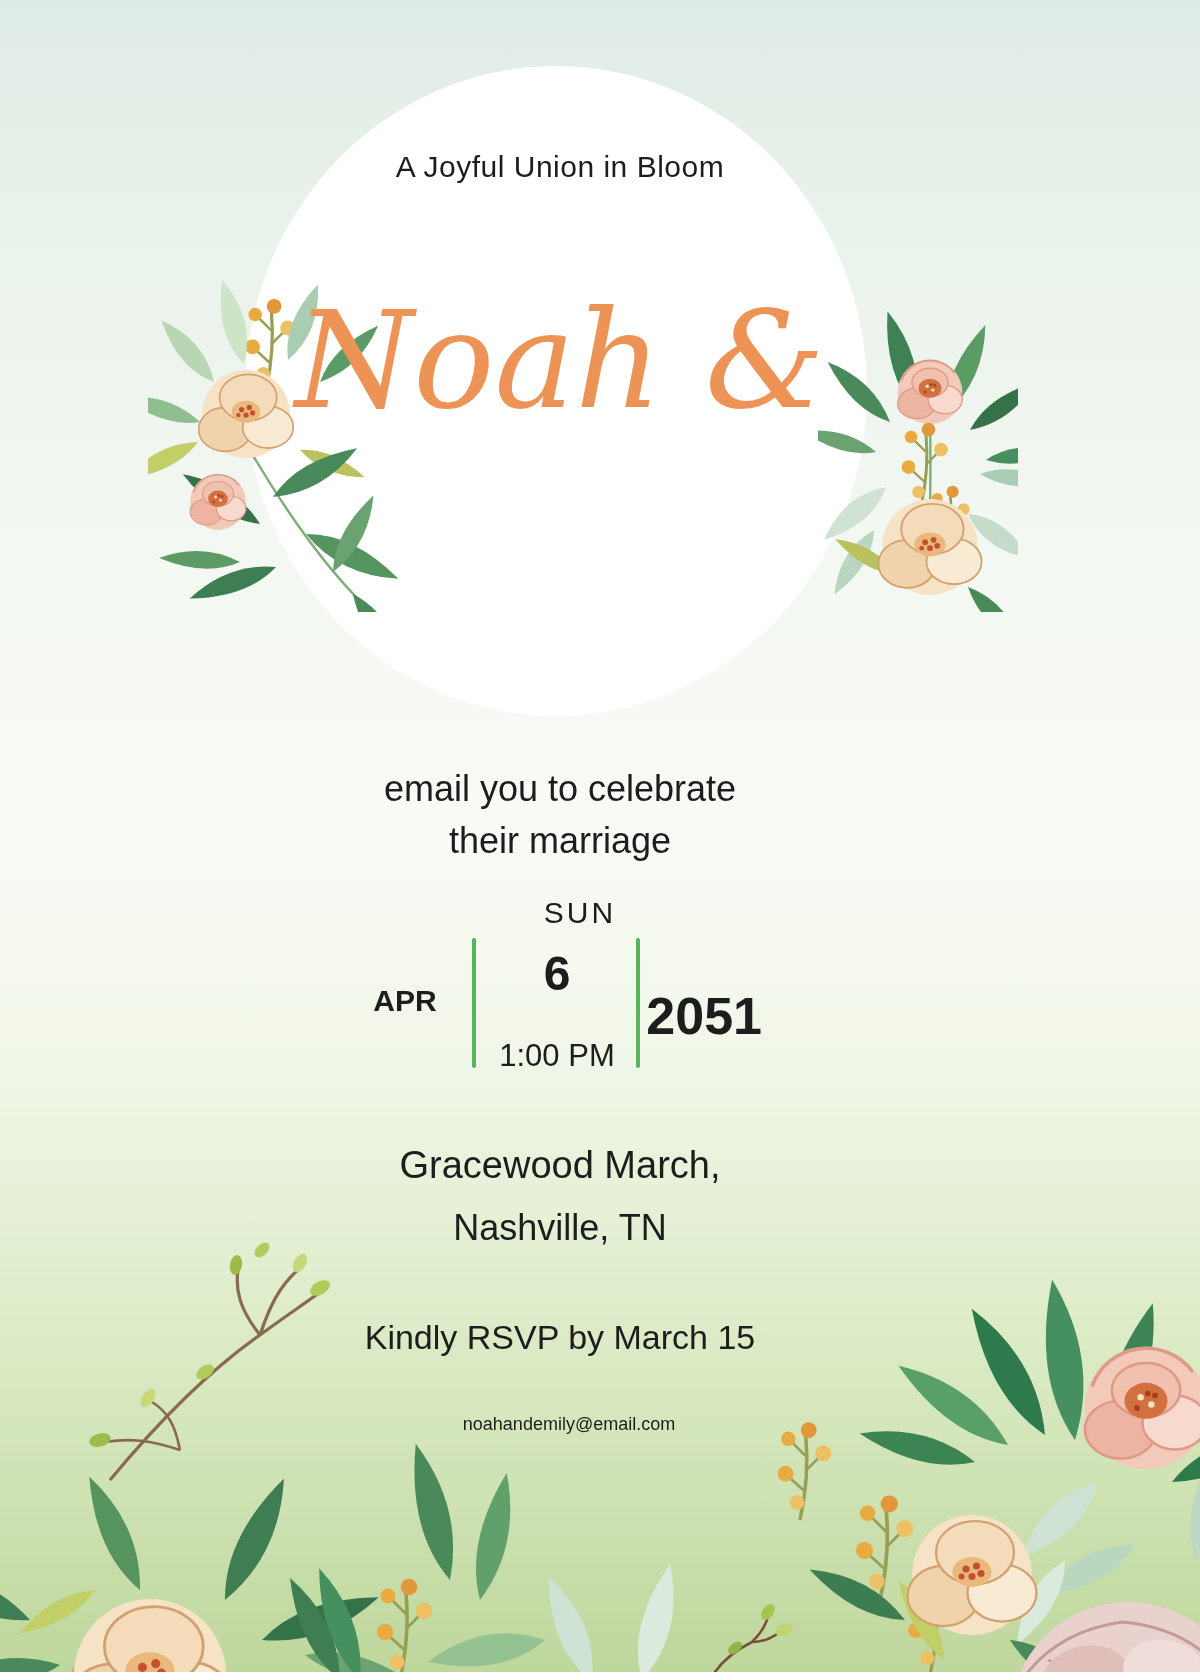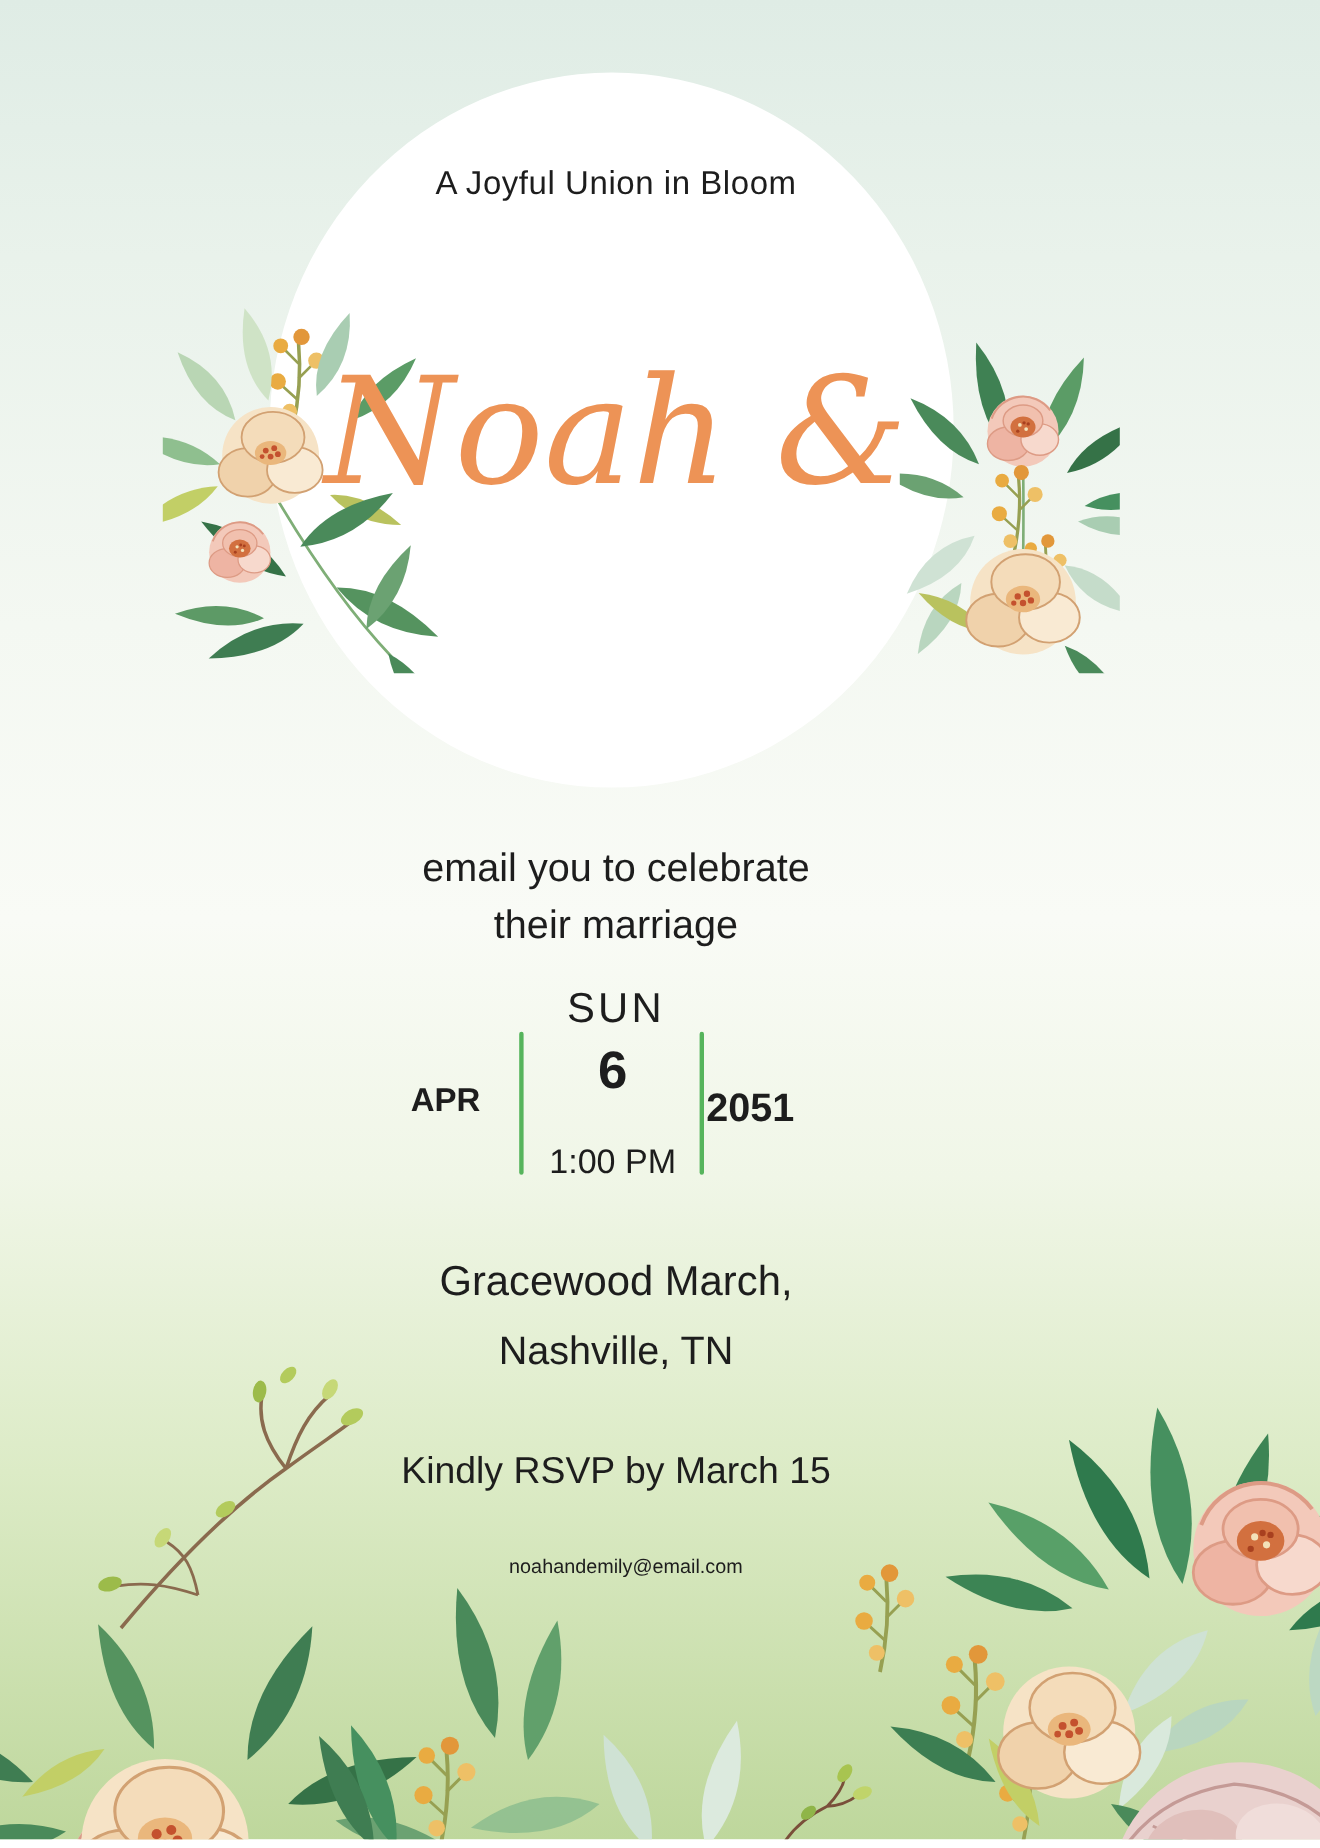--- a/index.html
+++ b/index.html
@@ -14,33 +14,33 @@
     position:absolute; left:245px; top:66px; width:622px; height:650px;
     border-radius:50%; background:#ffffff; z-index:1;
   }
   .floral { position:absolute; z-index:2; }
   .floral-left   { left:148px; top:262px;  width:270px;  height:350px; }
   .floral-right  { left:818px; top:282px;  width:200px;  height:330px; }
   .floral-bottom { left:0;     top:1120px; width:1200px; height:560px; }
   .txt { position:absolute; left:0; width:1120px; text-align:center; color:#1d1d1d; z-index:3; }
   .tagline { top:150px; font-size:30px; font-weight:500; letter-spacing:.5px; }
   .name { font-family:"DejaVu Serif", serif; font-style:italic; color:#ED9356; line-height:1.05; }
-  .name1 { top:290px; font-size:135px;margin-top:32px; }
+  .name1 { top:290px; font-size:135px; }
   .name2 { top:440px; font-size:135px; }
   .invite1 { top:768px; font-size:36px; }
   .invite2 { top:820px; font-size:36px; }
-  .weekday { top:896px; font-size:38px; letter-spacing:3px; }
+  .weekday { top:896px; font-size:30px; letter-spacing:3px;margin-left:20px; }
   .month { position:absolute; left:330px; top:984px; width:150px; text-align:center;
            font-size:30px; font-weight:700; color:#1d1d1d; z-index:3; }
   .day   { position:absolute; left:477px; top:946px; width:160px; text-align:center;
            font-size:48px; font-weight:700; color:#1d1d1d; z-index:3; }
   .time  { position:absolute; left:467px; top:1038px; width:180px; text-align:center;
            font-size:31px; color:#1d1d1d; z-index:3; }
-  .year  { position:absolute; left:642px; top:986px; width:160px; text-align:left;
-           font-size:36px; font-weight:700; color:#1d1d1d; z-index:3; }
+  .year  { position:absolute; left:602px; top:986px; width:160px; text-align:right;
+           font-size:52px; font-weight:700; color:#1d1d1d; z-index:3; }
   .vbar  { position:absolute; top:938px; width:4px; height:130px; background:#56b45c;
            border-radius:2px; z-index:3; }
   .vbar1 { left:472px; }
   .vbar2 { left:636px; }
   .venue1 { top:1144px; font-size:38px; }
   .venue2 { top:1207px; font-size:36px; }
   .rsvp  { top:1318px; font-size:34px; }
   .email { top:1414px; font-size:18px;padding-left:18px; }
 </style>
 </head>

